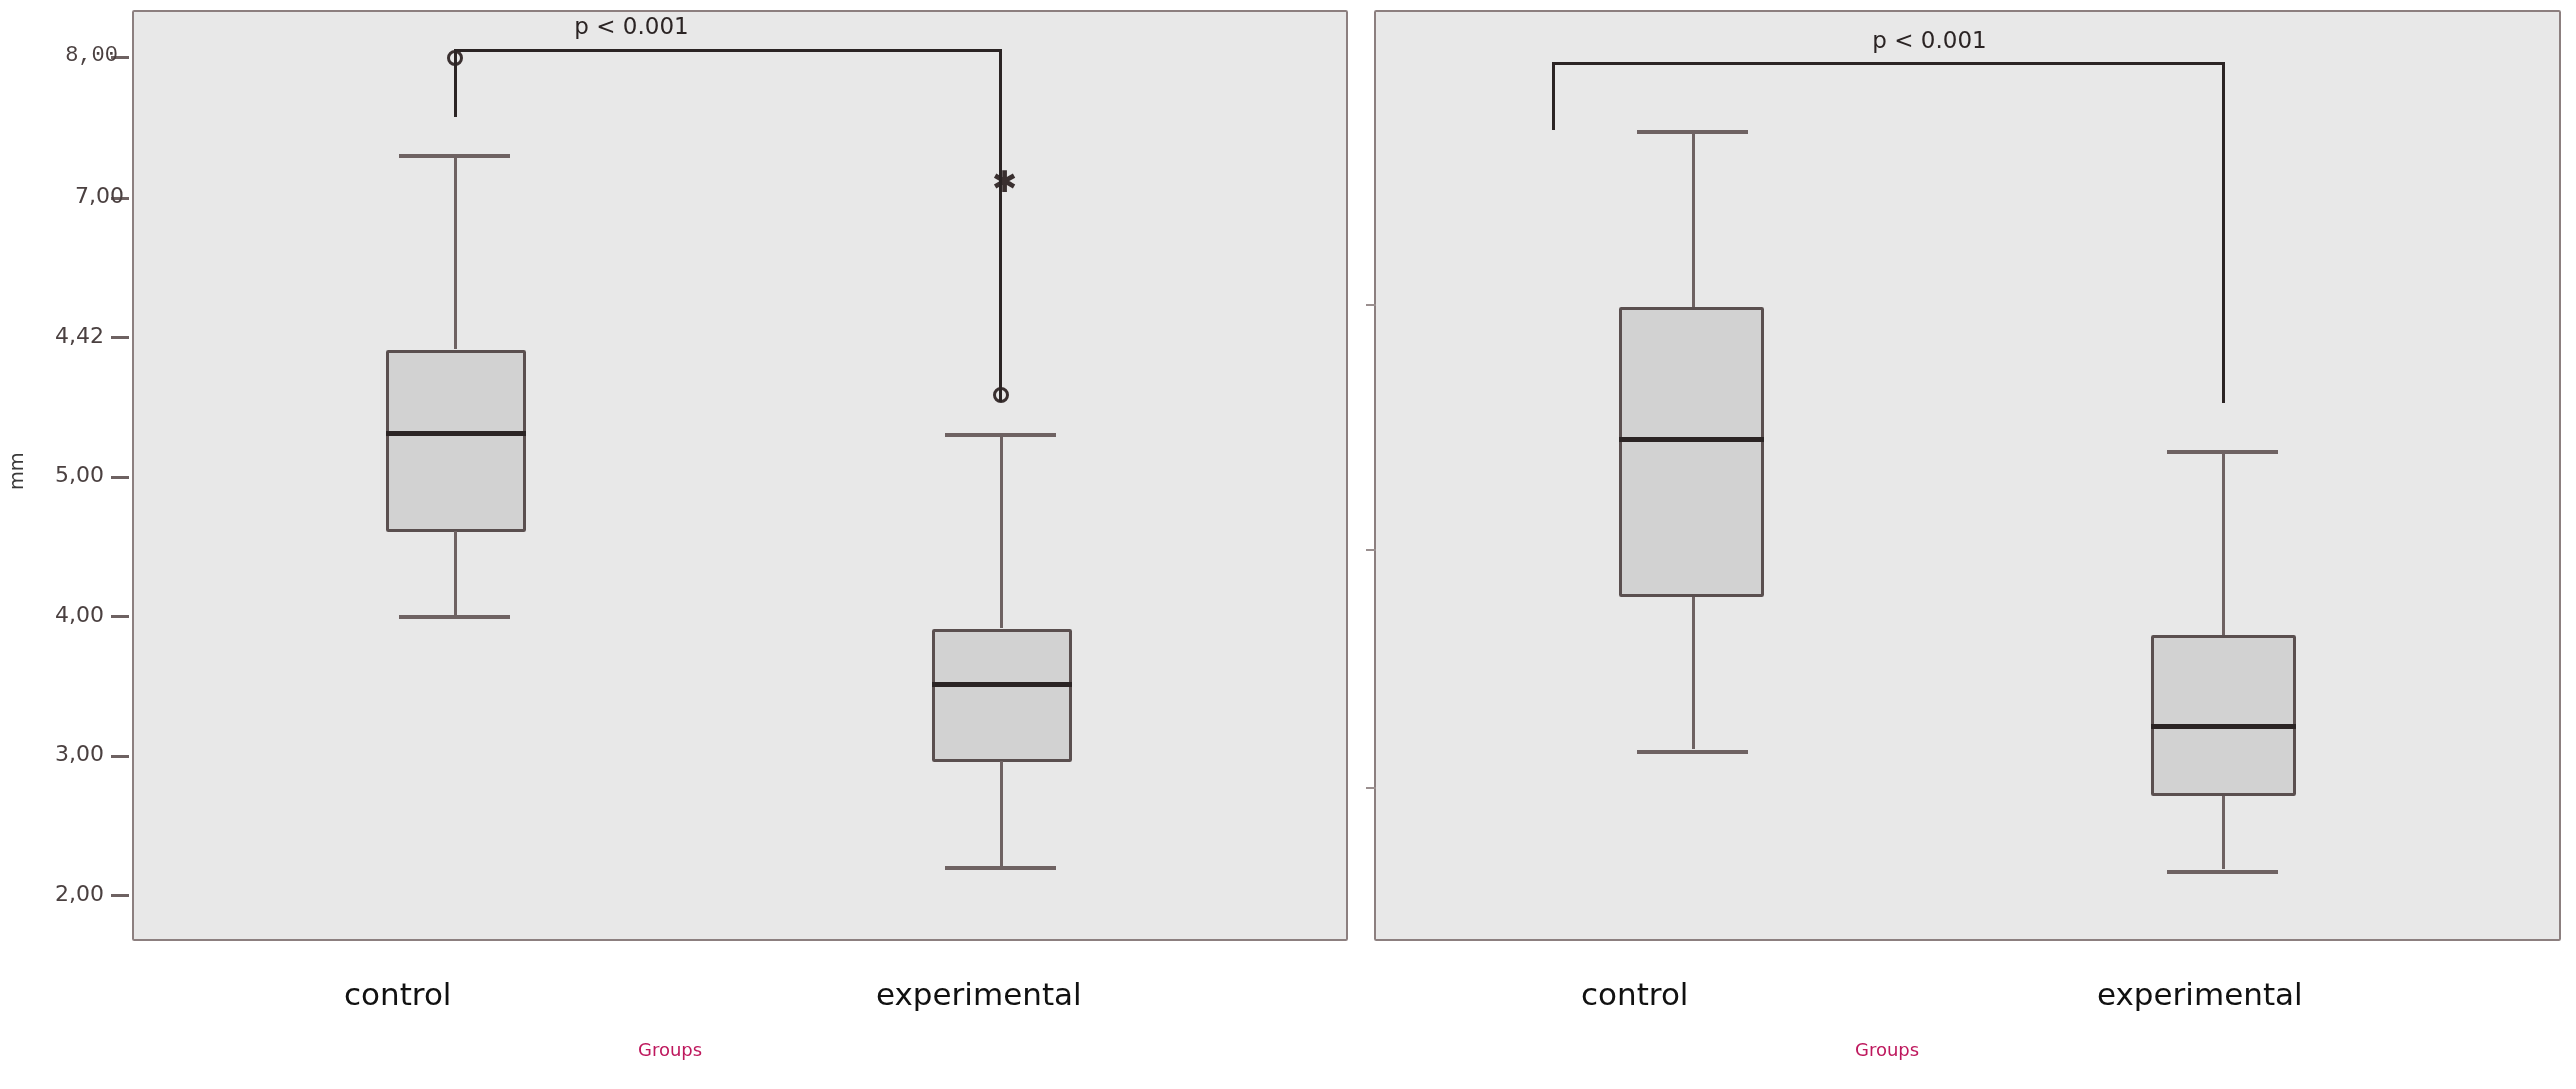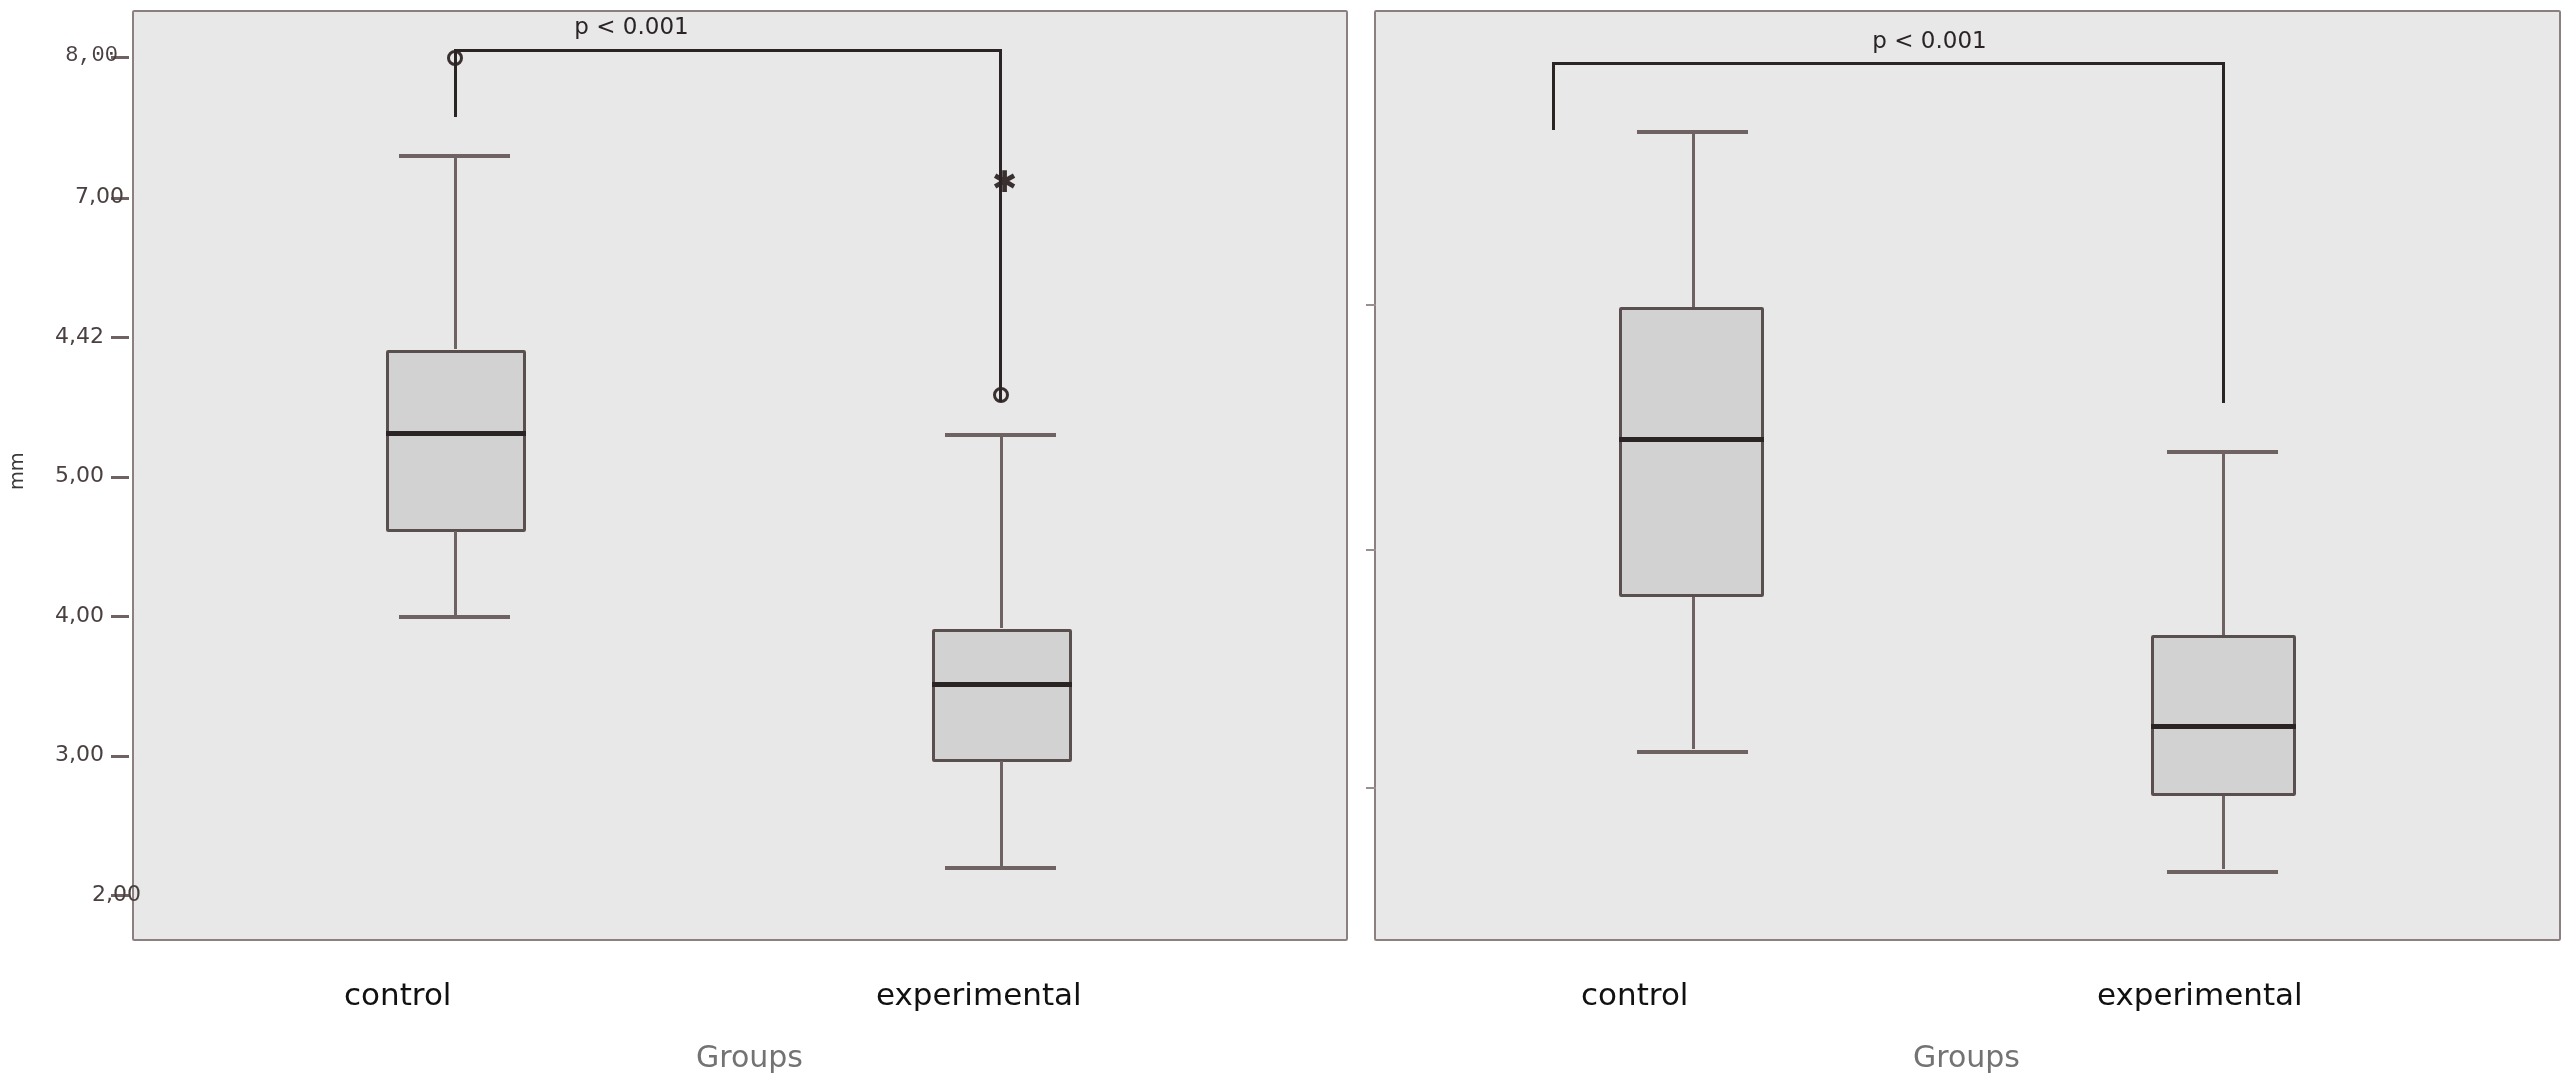--- a/index.html
+++ b/index.html
@@ -11,22 +11,22 @@
 
   .axis-label-y{
     position:absolute;
     font-size:19.3px;color:#3a3a3a;
     transform:rotate(-90deg);
     transform-origin:50% 50%;
     white-space:nowrap;
   }
   .axis-label-x{
     position:absolute;
-    font-size:30px;color:#737373;
-    text-align:center;white-space:nowrap;
+    font-size:18px;color:#be185d;
+    white-space:nowrap;
   }
   .tick-label{
     position:absolute;
     font-size:22px;color:#4a4040;
     text-align:right;white-space:nowrap;
   }
   .tick-mark{position:absolute;background:#6e6262;height:3px;width:18px;}
   .tick-mark-faint{position:absolute;background:#9a8f8f;height:2.2px;width:10.4px;}
   .group-label{
     position:absolute;
@@ -65,21 +65,21 @@
   <div class="tick-mark" style="left:111px; top:615px;"></div>
   <div class="tick-mark" style="left:111px; top:755px;"></div>
   <div class="tick-mark" style="left:111px; top:894px;"></div>
 
   <div class="tick-label" style="left:14px; top:43px; width:104px;font-family:Liberation Mono, monospace;">8,00</div>
   <div class="tick-label" style="left:0px; top:183px; width:104px;padding-left:20px;">7,00</div>
   <div class="tick-label" style="left:0px; top:323px; width:104px;">4,42</div>
   <div class="tick-label" style="left:0px; top:462px; width:104px;">5,00</div>
   <div class="tick-label" style="left:0px; top:602px; width:104px;">4,00</div>
   <div class="tick-label" style="left:0px; top:741px; width:104px;">3,00</div>
-  <div class="tick-label" style="left:0px; top:881px; width:104px;margin-left:37px;">2,00</div>
+  <div class="tick-label" style="left:0px; top:881px; width:104px;">2,00</div>
 
   <div class="axis-label-y" style="left:-13.4px; top:449px; width:59px;">mm</div>
 
   <div class="bp-whisker-line" style="left:454px; top:154px; height:195px;"></div>
   <div class="bp-cap" style="left:399px; top:154px; width:111px;"></div>
   <div class="bp-box" style="left:386px; top:350px; width:140px; height:182px;"></div>
   <div class="bp-median" style="left:386px; top:431px; width:140px;"></div>
   <div class="bp-whisker-line" style="left:454px; top:531px; height:85px;"></div>
   <div class="bp-cap" style="left:399px; top:615px; width:111px;"></div>
   <div class="bp-outlier" style="left:447px; top:50px; width:16.3px; height:16.3px;"></div>

